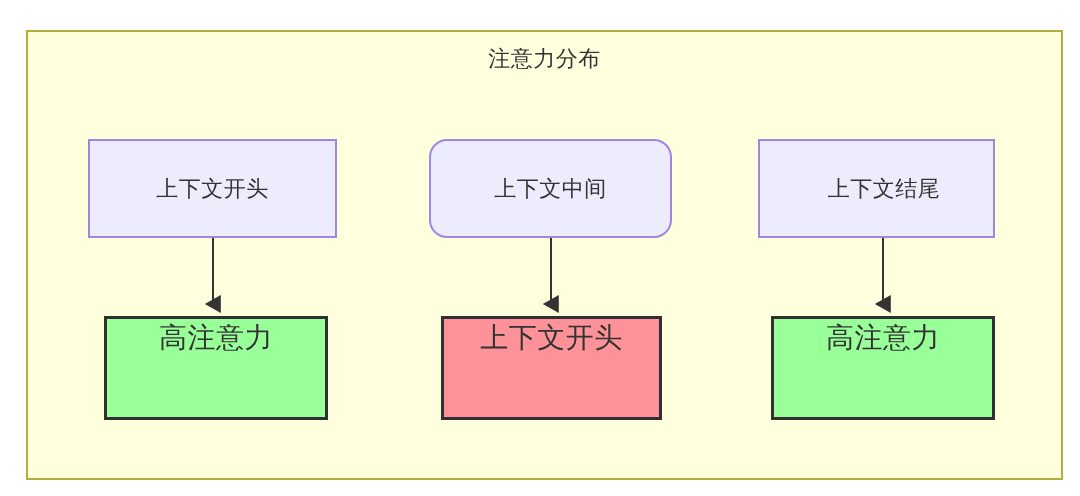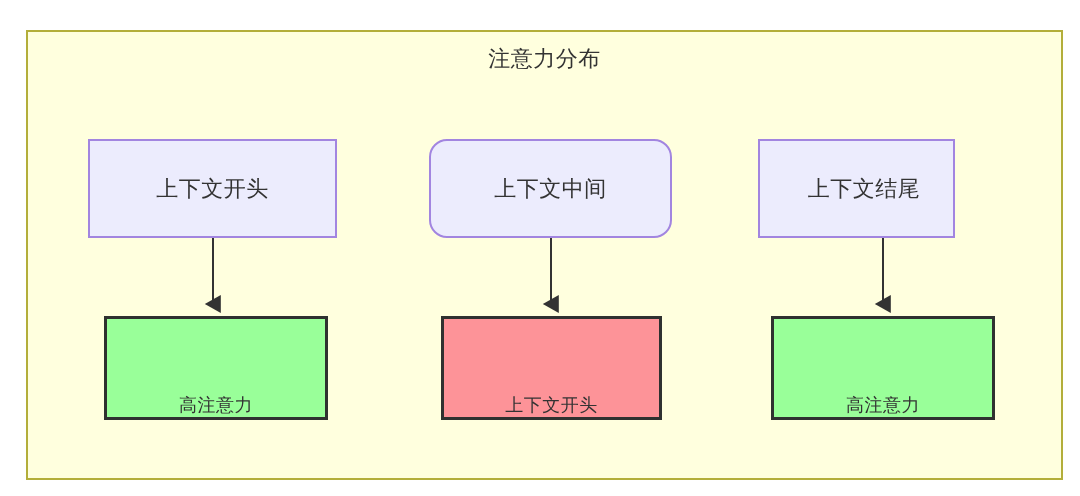--- a/index.html
+++ b/index.html
@@ -54,32 +54,32 @@
     display: flex;
     align-items: center;
     justify-content: center;
     font-size: 22px;
     color: #333333;
     letter-spacing: 0.5px;
     margin-top: 46px;
   }
   .ctx-node.n0 { left: 88px;  top: 93px; width: 249px; }
   .ctx-node.n1 { left: 429px; top: 93px; width: 243px; border-radius: 18px; }
-  .ctx-node.n2 { left: 758px; top: 93px; width: 197px; padding-left: 15px; }
+  .ctx-node.n2 { left: 758px; top: 93px; width: 237px; padding-left: 15px; }
 
   
   .att-node {
     position: absolute;
     height: 104px;
     border: 3px solid #2f3130;
     box-sizing: border-box;
     display: flex;
-    align-items: flex-end;
+    align-items: flex-start;
     justify-content: center;
-    font-size: 18px;
+    font-size: 28px;
     color: #333333;
     letter-spacing: 0.5px;
   }
   .att-node.a0 { left: 104px; top: 316px; width: 224px; background: #99ff99; }
   .att-node.a1 { left: 441px; top: 316px; width: 221px; background: #fd9398; }
   .att-node.a2 { left: 771px; top: 316px; width: 224px; background: #99ff99; }
 
   
   .edge-layer {
     position: absolute;

